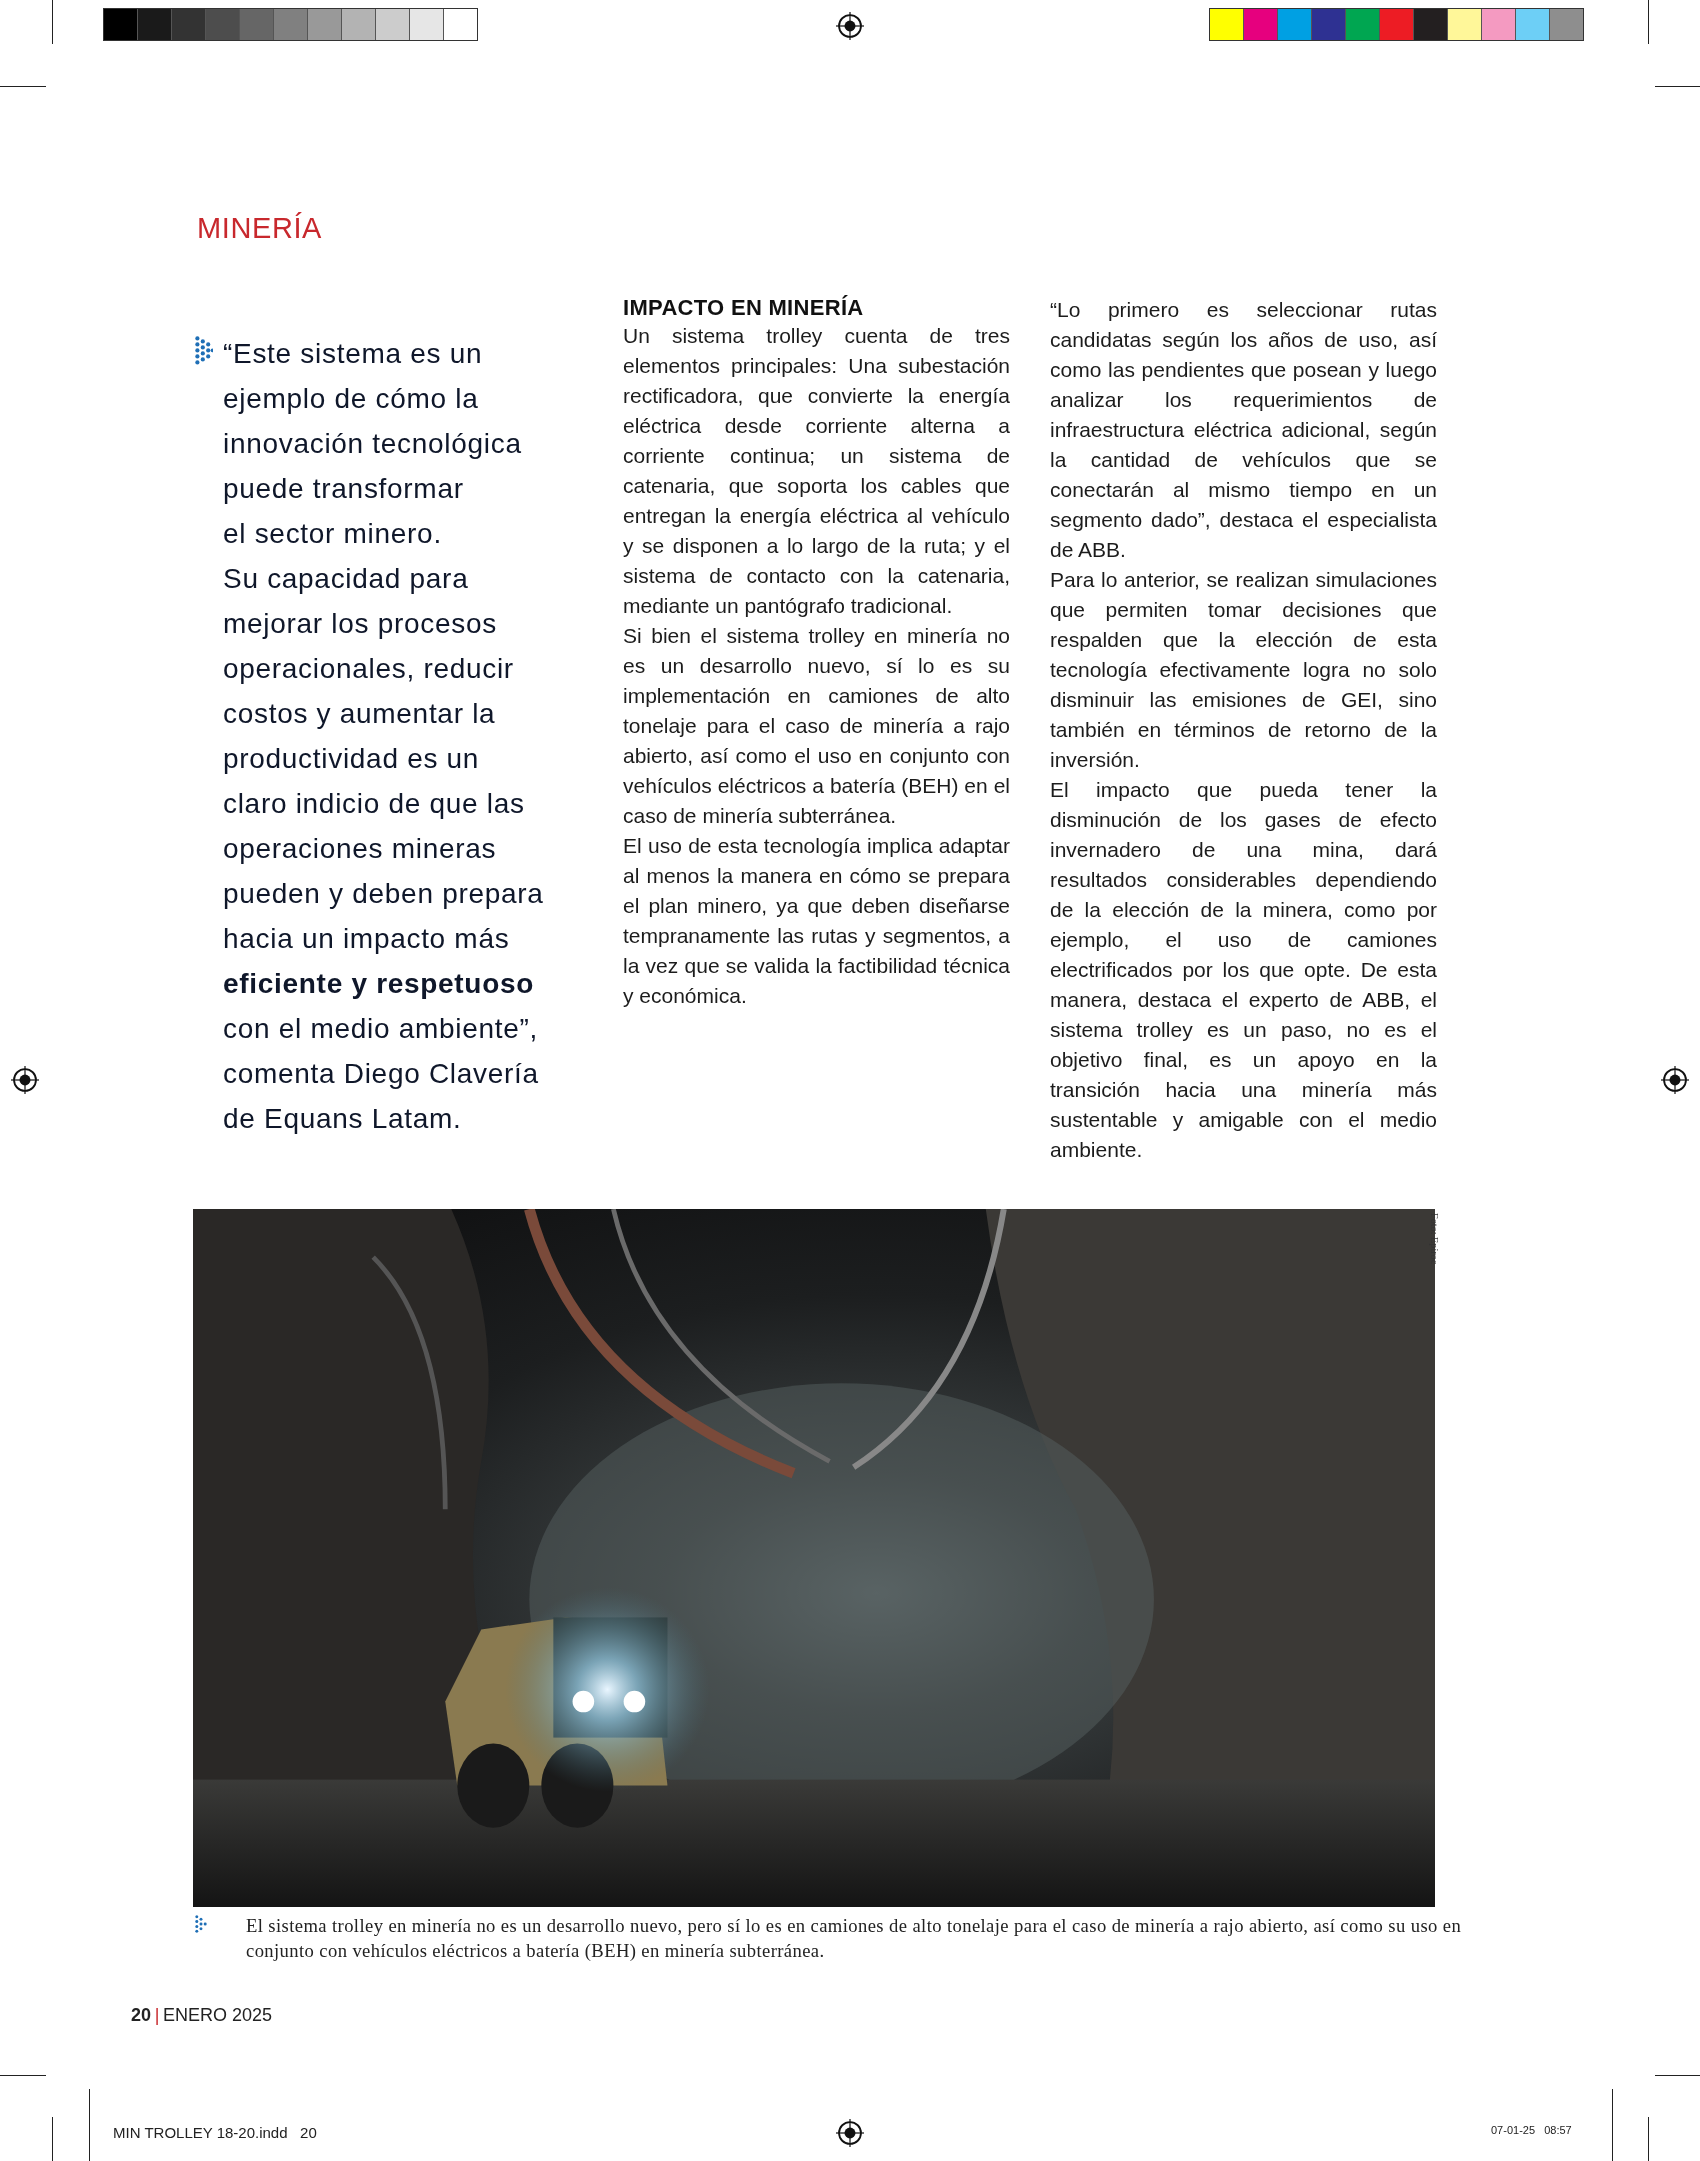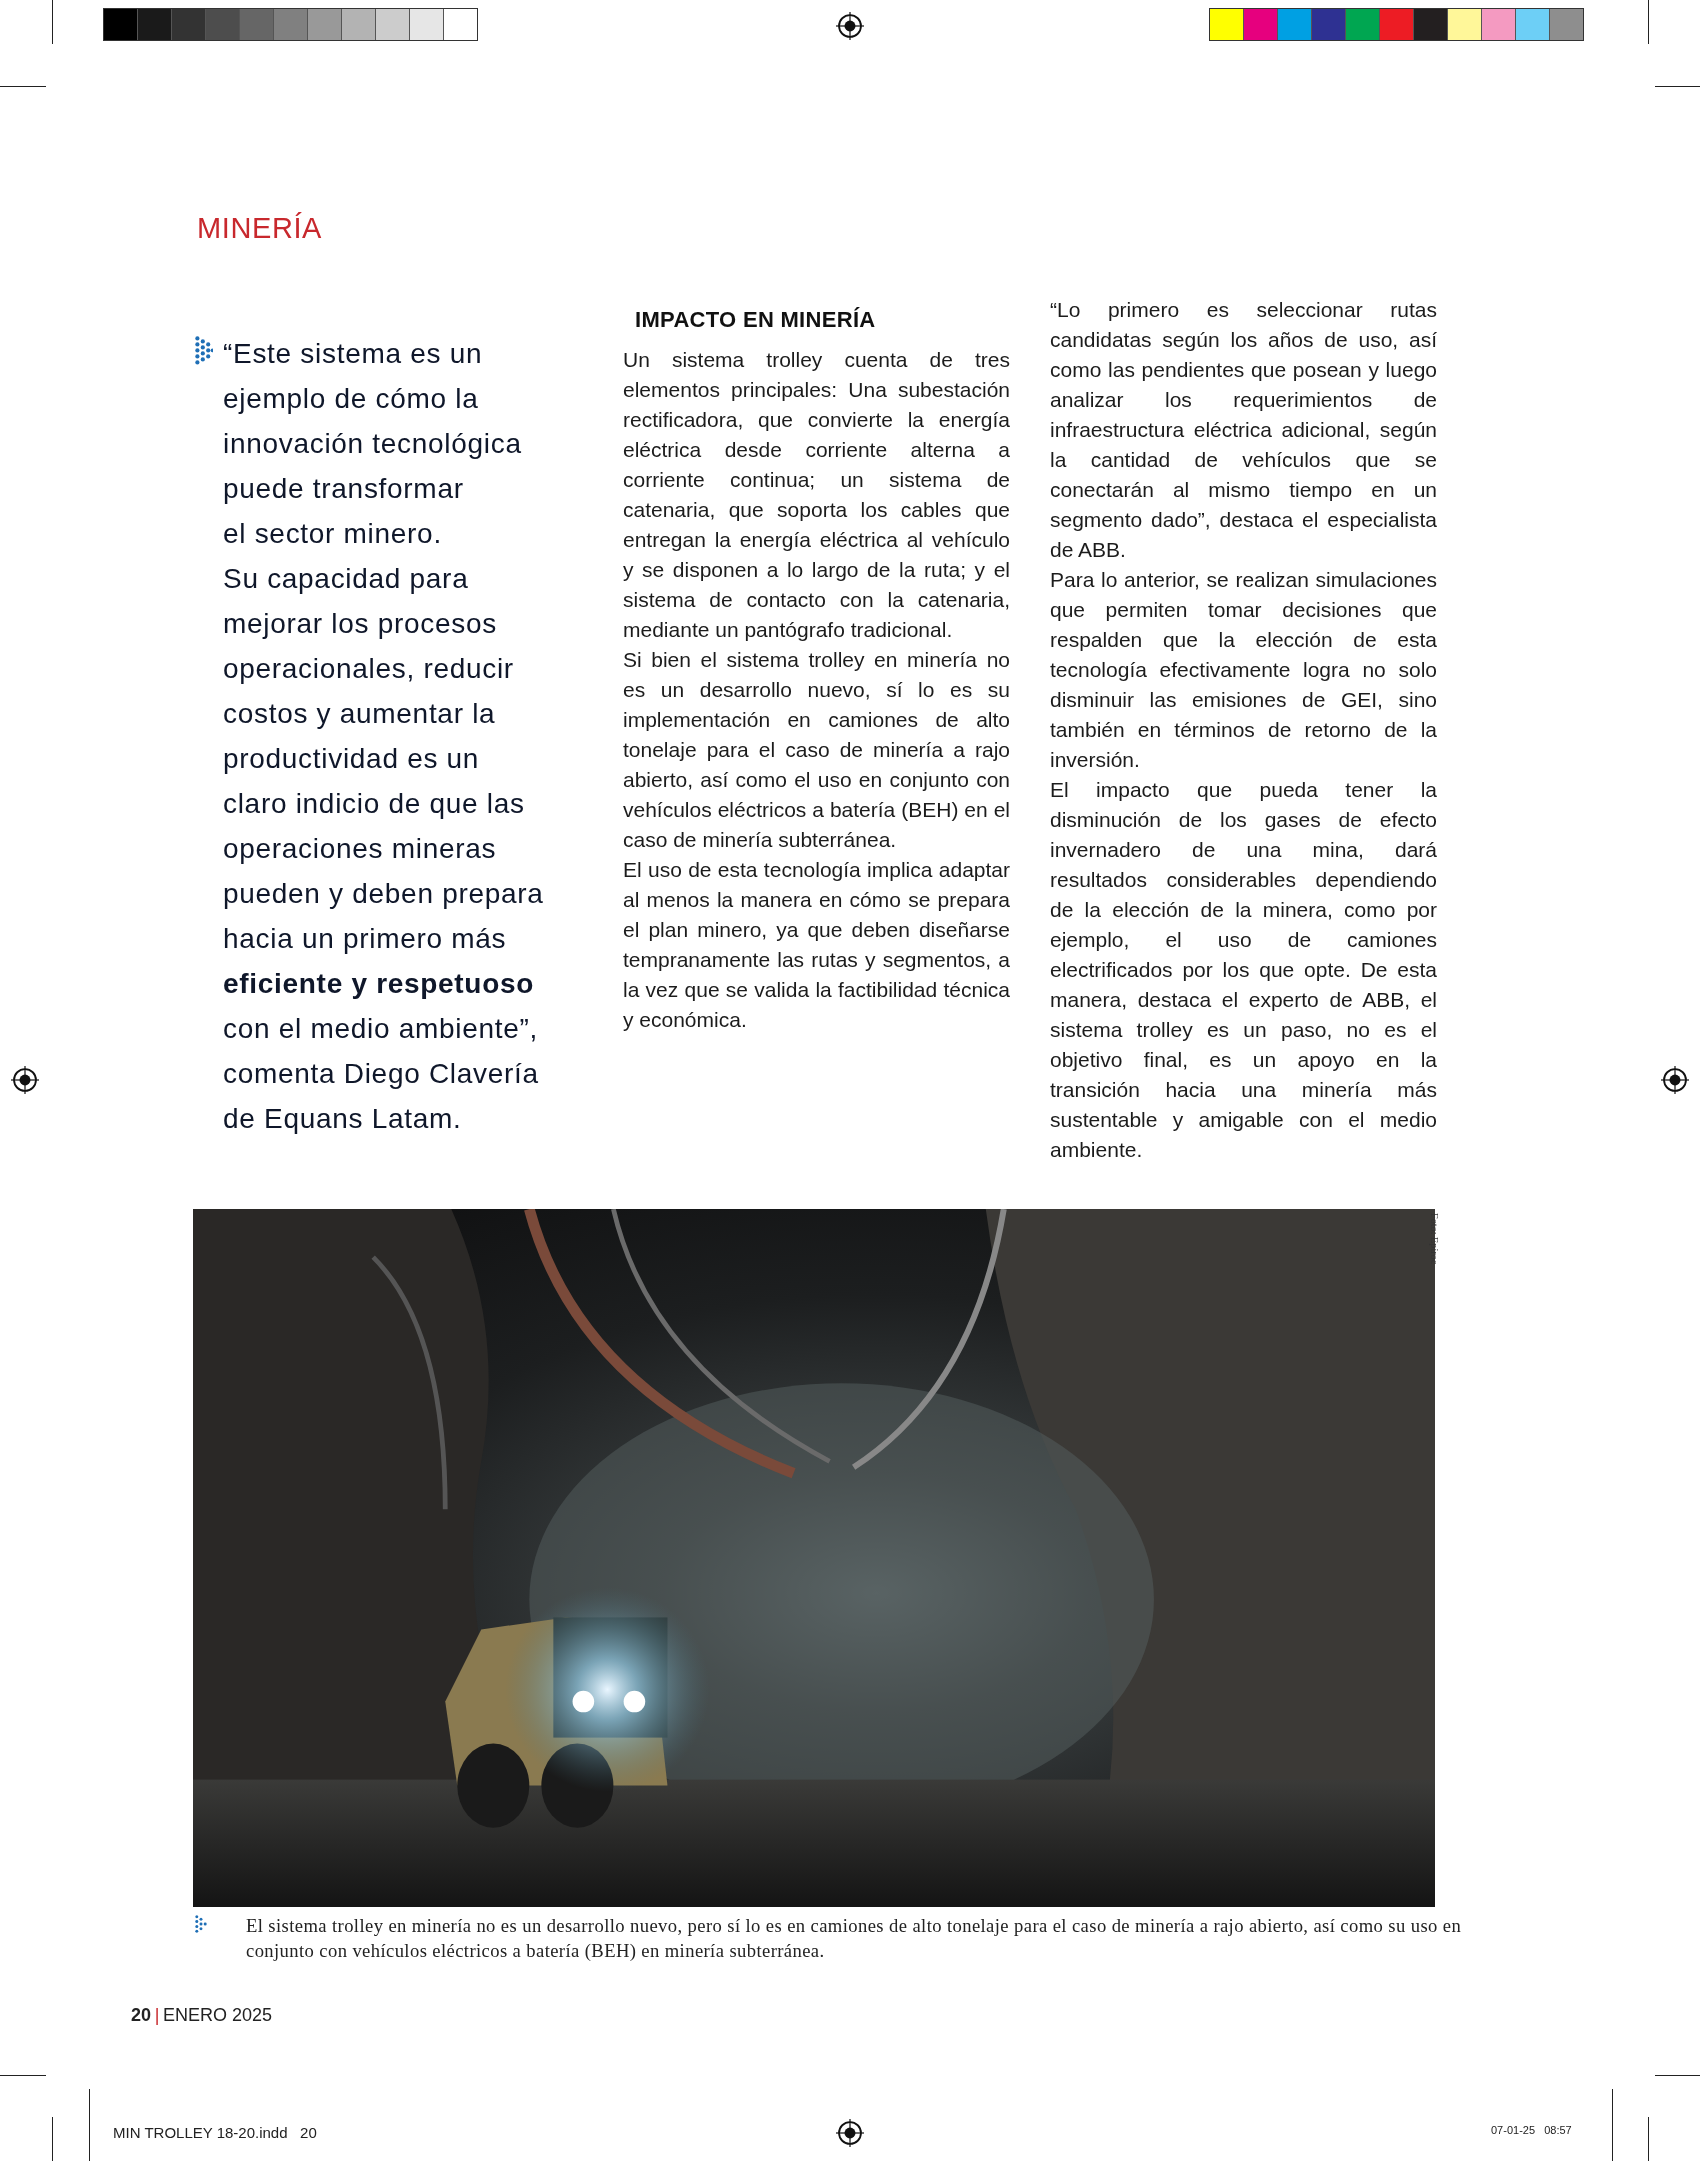--- a/index.html
+++ b/index.html
@@ -27,21 +27,21 @@
   .pull-icon { left: 195px; top: 336px; width: 18px; height: 30px; }
   .pull-quote {
     left: 223px; top: 331px; width: 360px;
     font-size: 28px; line-height: 45px; color: #0f172a; letter-spacing: 0.7px;
   }
   .pull-quote b { font-weight: 700; }
 
   
   .col { position: absolute; width: 387px; font-size: 21px; line-height: 30px; color: #1c1c1c; text-align: justify; }
   .col p { margin: 0; }
-  .col h3 { margin: 12px; font-size: 22px; line-height: 26.4px; font-weight: 700; color: #111; letter-spacing: 0.3px; }
+  .col h3 { margin: 0; font-size: 22px; line-height: 26.4px; font-weight: 700; color: #111; letter-spacing: 0.3px; }
   .col1 { left: 623px; top: 295px; }
   .col2 { left: 1050px; top: 295px; }
 
   
   .photo {
     left: 193px; top: 1209px; width: 1242px; height: 698px; overflow: hidden;
     background: radial-gradient(ellipse at 55% 55%, #5c6668 0%, #3a3f40 22%, #1c1e1f 55%, #0b0b0c 100%);
   }
   .photo-credit {
     left: 1440px; top: 1213px; font-size: 10.2px; color: #333;
@@ -158,21 +158,21 @@
     <div>puede transformar</div>
     <div>el sector minero.</div>
     <div>Su capacidad para</div>
     <div>mejorar los procesos</div>
     <div>operacionales, reducir</div>
     <div>costos y aumentar la</div>
     <div>productividad es un</div>
     <div>claro indicio de que las</div>
     <div>operaciones mineras</div>
     <div>pueden y deben prepara</div>
-    <div>hacia un primero más</div>
+    <div>hacia un impacto más</div>
     <div><b>eficiente y respetuoso</b></div>
     <div>con el medio ambiente”,</div>
     <div>comenta Diego Clavería</div>
     <div>de Equans Latam.</div>
   </div>
 
 <div class="col col1">
   <h3>IMPACTO EN MINERÍA</h3>
   <p>Un sistema trolley cuenta de tres elementos principales: Una subestación rectificadora, que convierte la energía eléctrica desde corriente alterna a corriente continua; un sistema de catenaria, que soporta los cables que entregan la energía eléctrica al vehículo y se disponen a lo largo de la ruta; y el sistema de contacto con la catenaria, mediante un pantógrafo tradicional.</p>
   <p>Si bien el sistema trolley en minería no es un desarrollo nuevo, sí lo es su implementación en camiones de alto tonelaje para el caso de minería a rajo abierto, así como el uso en conjunto con vehículos eléctricos a batería (BEH) en el caso de minería subterránea.</p>

